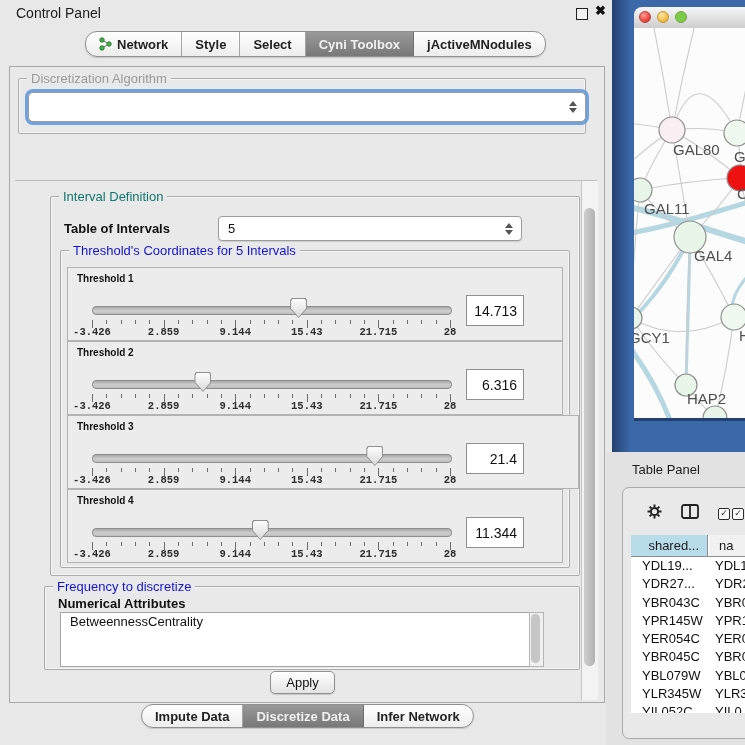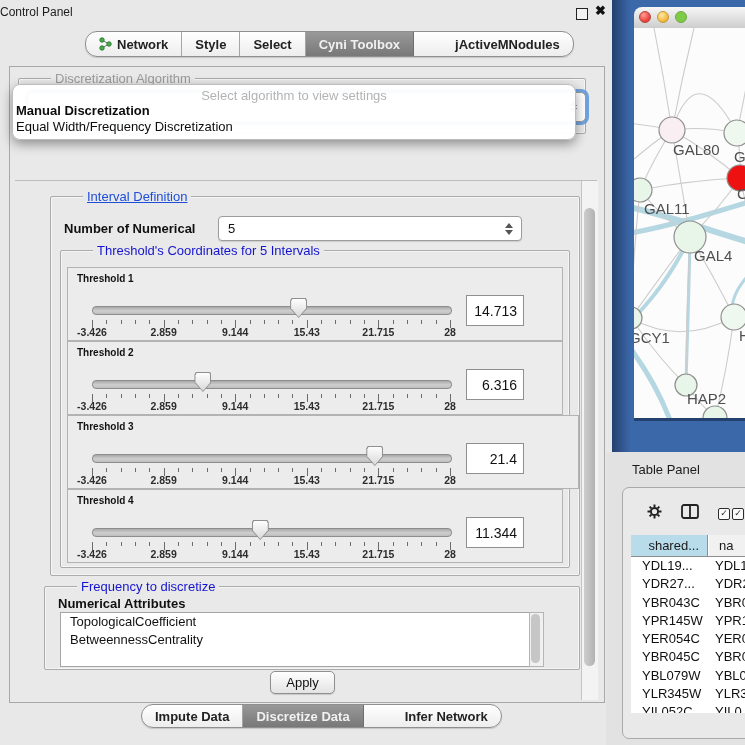--- a/index.html
+++ b/index.html
@@ -3,41 +3,41 @@
 <meta charset="utf-8">
 <style>
   html,body{margin:0;padding:0;}
   body{width:745px;height:745px;overflow:hidden;background:#e8e8e8;
        font-family:"Liberation Sans",sans-serif;-webkit-font-smoothing:antialiased;}
   #stage{position:absolute;left:0;top:0;width:745px;height:745px;}
   .abs{position:absolute;}
 
   
   #cp-titlebar{left:0;top:0;width:612px;height:24px;}
-  #cp-title{left:0;top:5px;font-size:12px;color:#1c1c1c;}
+  #cp-title{left:16px;top:5px;font-size:14px;color:#1c1c1c;}
   #float-btn{left:576px;top:8px;width:10px;height:10px;border:1.5px solid #222;background:#f2f2f2;}
   #close-btn{left:595px;top:3px;font-size:13px;font-weight:bold;color:#111;}
 
   .segbar{display:flex;height:24px;border:1px solid #8f8f8f;border-radius:12px;
           overflow:hidden;background:linear-gradient(#ffffff,#ededed);
           box-shadow:0 1px 1px rgba(0,0,0,.15);}
   .seg{display:flex;align-items:center;padding:0 13px;font-size:13px;font-weight:bold;
        color:#222;border-right:1px solid #a5a5a5;white-space:nowrap;}
-  .seg:last-child{border-right:none;margin-left:28px;}
+  .seg:last-child{border-right:none;}
   .seg.sel{background:linear-gradient(#999999,#787878);color:#f1f1f1;border-right-color:#6e6e6e;}
   .seg .tabicon{margin-right:5px;display:inline-flex;}
 
   #main-panel{left:9px;top:66px;width:594px;height:635px;border:1px solid #a8a8a8;background:#e9e9e9;}
   #viewport-line{left:15px;top:180px;width:582px;height:0;border-top:1px solid #bdbdbd;}
 
   .groupbox{position:absolute;border:1px solid #ababab;border-radius:2px;
             box-shadow:inset 0 0 0 1px rgba(255,255,255,.55);}
   .grouptitle{position:absolute;top:-8px;left:8px;background:#e9e9e9;padding:0 4px;
-              font-size:13px;line-height:15px;white-space:nowrap;margin-left:24px;}
-  .gt-green{color:#1d4ed8;text-decoration:underline;}
+              font-size:13px;line-height:15px;white-space:nowrap;}
+  .gt-green{color:#0f766e;}
   .gt-blue{color:#1414cf;}
   .gt-gray{color:#9a9a9a;}
   .gt-dark{color:#222;}
 
   .combo{position:absolute;background:#ffffff;border:1px solid #9c9c9c;border-radius:4px;
          font-size:13px;color:#111;line-height:23px;padding-left:9px;
          box-shadow:0 1px 1px rgba(0,0,0,.12);}
   .stepper{position:absolute;right:8px;top:50%;transform:translateY(-50%);width:8px;height:12px;}
   .stepper:before,.stepper:after{content:"";position:absolute;left:0;border-left:4px solid transparent;
          border-right:4px solid transparent;}
@@ -62,21 +62,21 @@
   .thr-track{position:absolute;left:24px;top:38px;width:358px;height:7px;border-radius:4px;
              background:linear-gradient(#a8a8a8,#cfcfcf 55%,#bdbdbd);border:1px solid #8d8d8d;}
   .thr-thumb{position:absolute;top:30px;width:17px;height:20px;
              clip-path:polygon(8% 0,92% 0,100% 12%,100% 52%,50% 100%,0 52%,0 12%);
              background:#8f8f8f;}
   .thr-thumb i{position:absolute;left:1px;top:1px;right:1px;bottom:1px;display:block;
              clip-path:polygon(8% 0,92% 0,100% 12%,100% 52%,50% 100%,0 52%,0 12%);
              background:linear-gradient(#fdfdfd,#d9d9d9);}
   .tick{position:absolute;width:1px;background:#6b6b6b;top:52px;}
   .tick-label{position:absolute;top:58px;transform:translateX(-50%);font-size:10.5px;
-              font-weight:bold;color:#2d2d2d;white-space:nowrap;}
+              font-weight:bold;color:#2d2d2d;white-space:nowrap;font-family:Liberation Mono, monospace;}
   .thr-value{position:absolute;left:398px;top:27px;width:58px;height:31px;background:#fff;
              border:1px solid #8f8f8f;font-size:14px;color:#111;text-align:right;
              line-height:31px;padding-right:6px;box-sizing:border-box;}
 
   
   #attr-list{left:60px;top:612px;width:468px;height:53px;background:#ffffff;
              border:1px solid #a5a5a5;overflow:hidden;font-size:13px;color:#111;}
   .attr-item{padding:1px 0 1px 9px;line-height:16px;white-space:nowrap;}
   #attr-scroll{left:529px;top:612px;width:13px;height:53px;background:#f0f0f0;border:1px solid #b5b5b5;}
   #attr-thumb{left:1px;top:1px;width:9px;height:49px;border-radius:5px;background:#c6c6c6;}
@@ -170,21 +170,21 @@
     <span class="grouptitle gt-gray">Discretization Algorithm</span>
   </div>
   <div class="abs" id="algo-combo">
     <span class="stepper"></span>
   </div>
 
 
   <div class="groupbox" style="left:50px;top:196px;width:528px;height:378px;">
     <span class="grouptitle gt-green">Interval Definition</span>
   </div>
-  <div class="abs" style="left:64px;top:221px;font-size:13px;font-weight:bold;color:#111;">Number of Numerical</div>
+  <div class="abs" style="left:64px;top:221px;font-size:13px;font-weight:bold;color:#111;">Table of Intervals</div>
   <div class="combo" style="left:218px;top:216px;width:293px;height:23px;">
     <span>5</span>
     <span class="stepper"></span>
   </div>
 
   <div class="groupbox" style="left:60px;top:250px;width:508px;height:316px;background:#e9e9e9;">
     <span class="grouptitle gt-blue">Threshold's Coordinates for 5 Intervals</span>
     <div id="threshold-boxes">
         <div class="thr-box" style="top: 16px;">
           <div class="thr-title">Threshold 1</div>
@@ -347,40 +347,32 @@
           <div class="thr-value">11.344</div>
         </div>
       </div>
   </div>
 
   <div class="groupbox" style="left:44px;top:586px;width:534px;height:82px;">
     <span class="grouptitle gt-blue">Frequency to discretize</span>
   </div>
   <div class="abs" style="left:58px;top:596px;font-size:13px;font-weight:bold;color:#111;">Numerical Attributes</div>
   <div class="abs" id="attr-list">
-      <div class="attr-item">TopologicalCoefficient</div>
       <div class="attr-item">BetweennessCentrality</div>
     </div>
   <div class="abs" id="attr-scroll">
     <div class="abs" id="attr-thumb"></div>
   </div>
 
   <div class="abs" id="apply-btn">Apply</div>
 
   <div class="abs" id="cp-scroll">
     <div class="abs" id="cp-scroll-thumb"></div>
   </div>
 
-  <div class="abs" id="popup">
-    <div id="popup-hint">Select algorithm to view settings</div>
-    <div id="popup-options">
-        <div class="popup-opt" style="top: 18px; font-weight: bold;">Manual Discretization</div>
-        <div class="popup-opt" style="top: 33.5px; font-weight: normal;">Equal Width/Frequency Discretization</div>
-      </div>
-  </div>
 
   <div class="abs segbar" id="bottom-tabs" style="left:141px;top:704px;height:22px;">
       <div class="seg">
         <span>Impute Data</span>
       </div>
       <div class="seg sel">
         <span>Discretize Data</span>
       </div>
       <div class="seg">
         <span>Infer Network</span>

